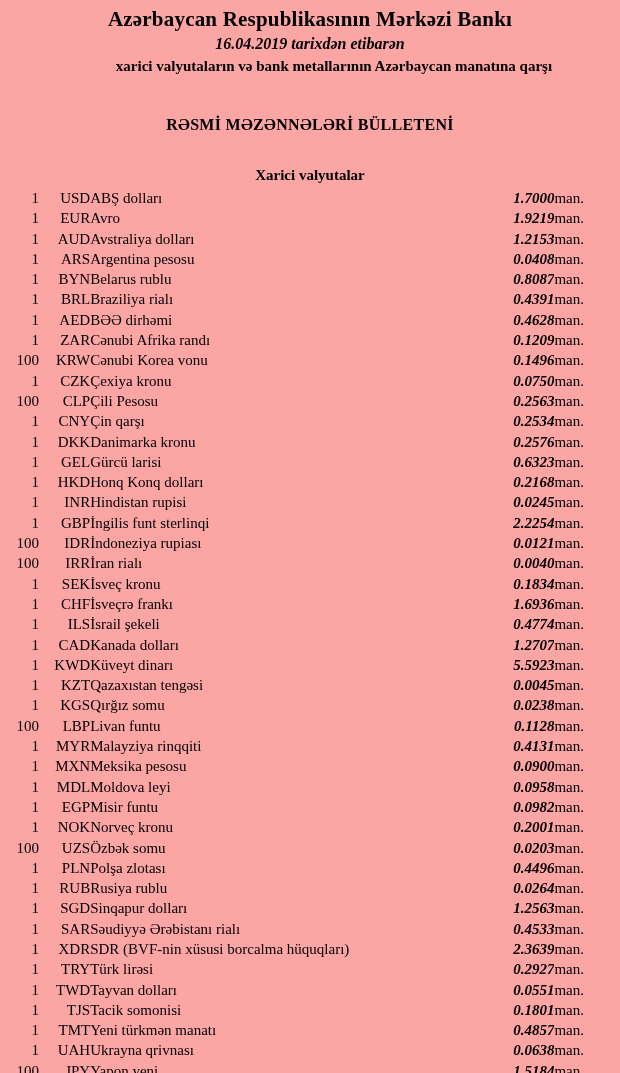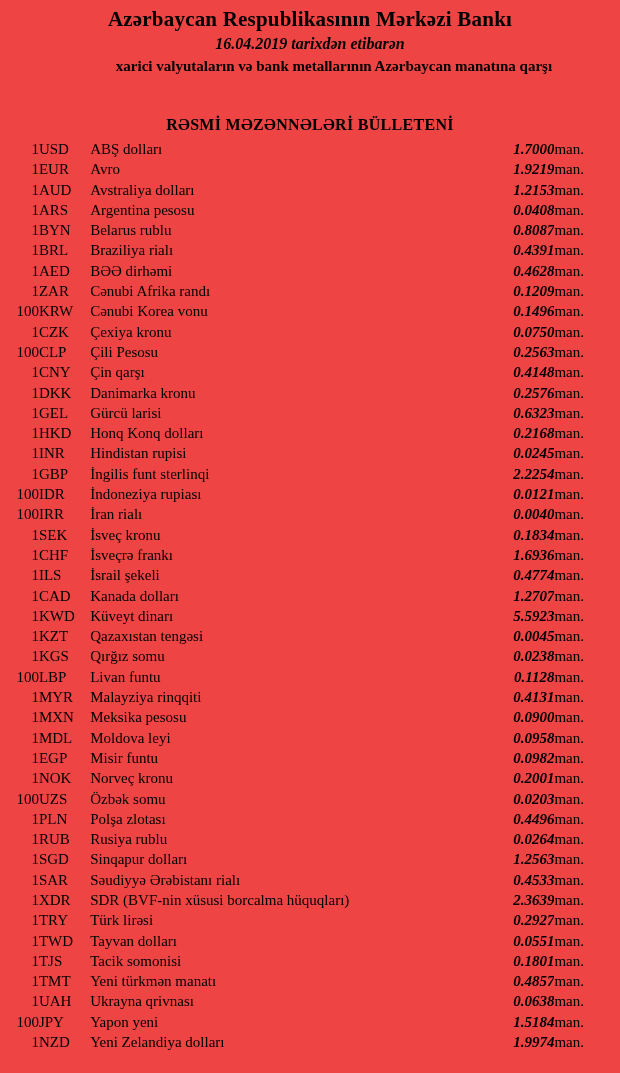--- a/index.html
+++ b/index.html
@@ -4,21 +4,21 @@
 <style>
   html, body {
     margin: 0;
     padding: 0;
     background: #ffffff;
   }
   .page {
     position: relative;
     width: 620px;
     height: 1073px;
-    background: #ef4444;
+    background: #fca5a5;
     color: #000000;
     font-family: "Liberation Serif", "DejaVu Serif", serif;
     overflow: hidden;
     box-sizing: border-box;
   }
   .header {
     text-align: center;
     padding-top: 5px;
   }
   .bank-name {
@@ -62,37 +62,38 @@
   table.rates td {
     padding: 0;
     font-size: 15px;
     line-height: 20.3px;
     height: 20.3px;
     white-space: nowrap;
     overflow: hidden;
     vertical-align: middle;
   }
   .td-qty  { width: 38px;  text-align: right; }
-  .td-code { width: 50px;  text-align: left; }
+  .td-code { width: 50px;  text-align: right; }
   .td-name { width: 362px; text-align: left; padding-left: 2px; }
   .td-rate { width: 91px;  text-align: right; font-weight: bold; font-style: italic; }
   .td-unit { width: 64px;  text-align: left; padding-left: 10px; }
 </style>
 </head>
 <body>
 
 <div class="page">
 
   <div class="header">
     <div class="bank-name">Azərbaycan Respublikasının Mərkəzi Bankı</div>
     <div class="date-line">16.04.2019 tarixdən etibarən</div>
     <div class="subtitle-line">xarici valyutaların və bank metallarının Azərbaycan manatına qarşı</div>
     <div class="bulletin-title">RƏSMİ MƏZƏNNƏLƏRİ BÜLLETENİ</div>
   </div>
 
+  <div class="section-title">Xarici valyutalar</div>
 
   <table class="rates">
     <tbody id="rates-body">
         <tr>
           <td class="td-qty">1</td>
           <td class="td-code">USD</td>
           <td class="td-name">ABŞ dolları</td>
           <td class="td-rate">1.7000</td>
           <td class="td-unit">man.</td>
         </tr>
@@ -163,21 +164,21 @@
           <td class="td-qty">100</td>
           <td class="td-code">CLP</td>
           <td class="td-name">Çili Pesosu</td>
           <td class="td-rate">0.2563</td>
           <td class="td-unit">man.</td>
         </tr>
         <tr>
           <td class="td-qty">1</td>
           <td class="td-code">CNY</td>
           <td class="td-name">Çin qarşı</td>
-          <td class="td-rate">0.4148</td>
+          <td class="td-rate">0.2534</td>
           <td class="td-unit">man.</td>
         </tr>
         <tr>
           <td class="td-qty">1</td>
           <td class="td-code">DKK</td>
           <td class="td-name">Danimarka kronu</td>
           <td class="td-rate">0.2576</td>
           <td class="td-unit">man.</td>
         </tr>
         <tr>

